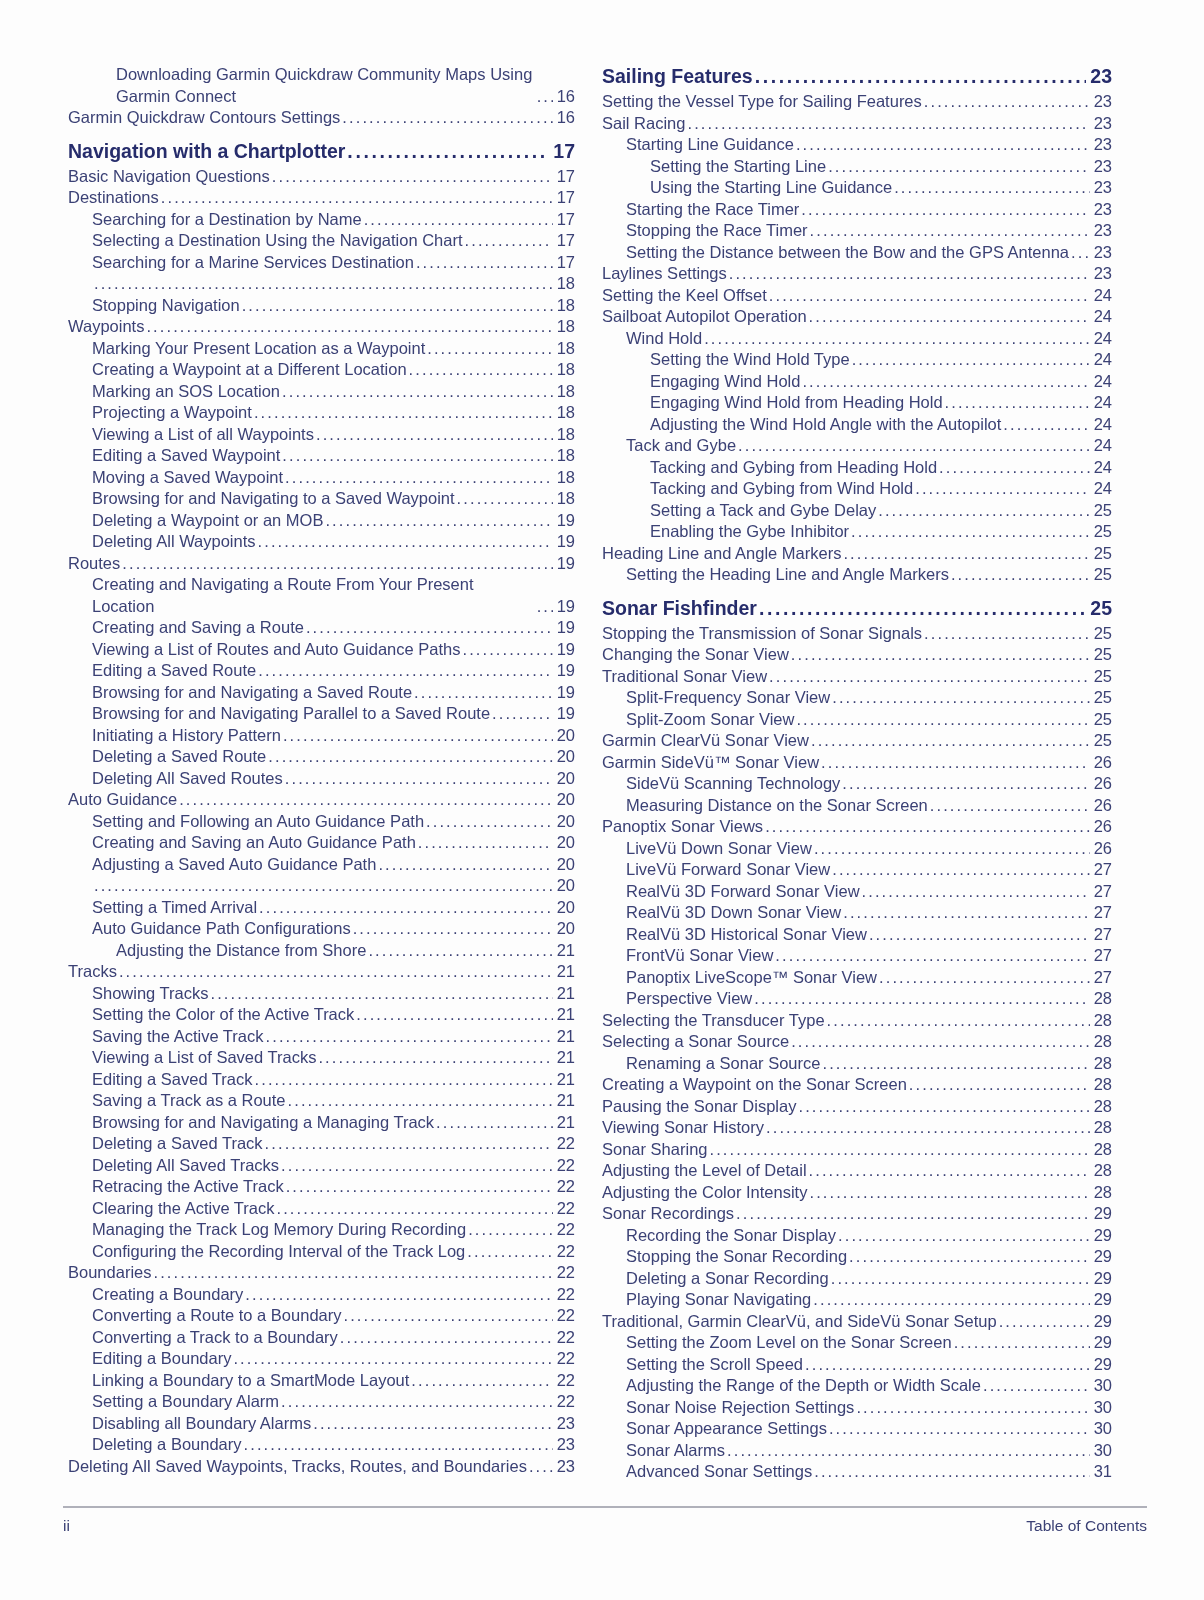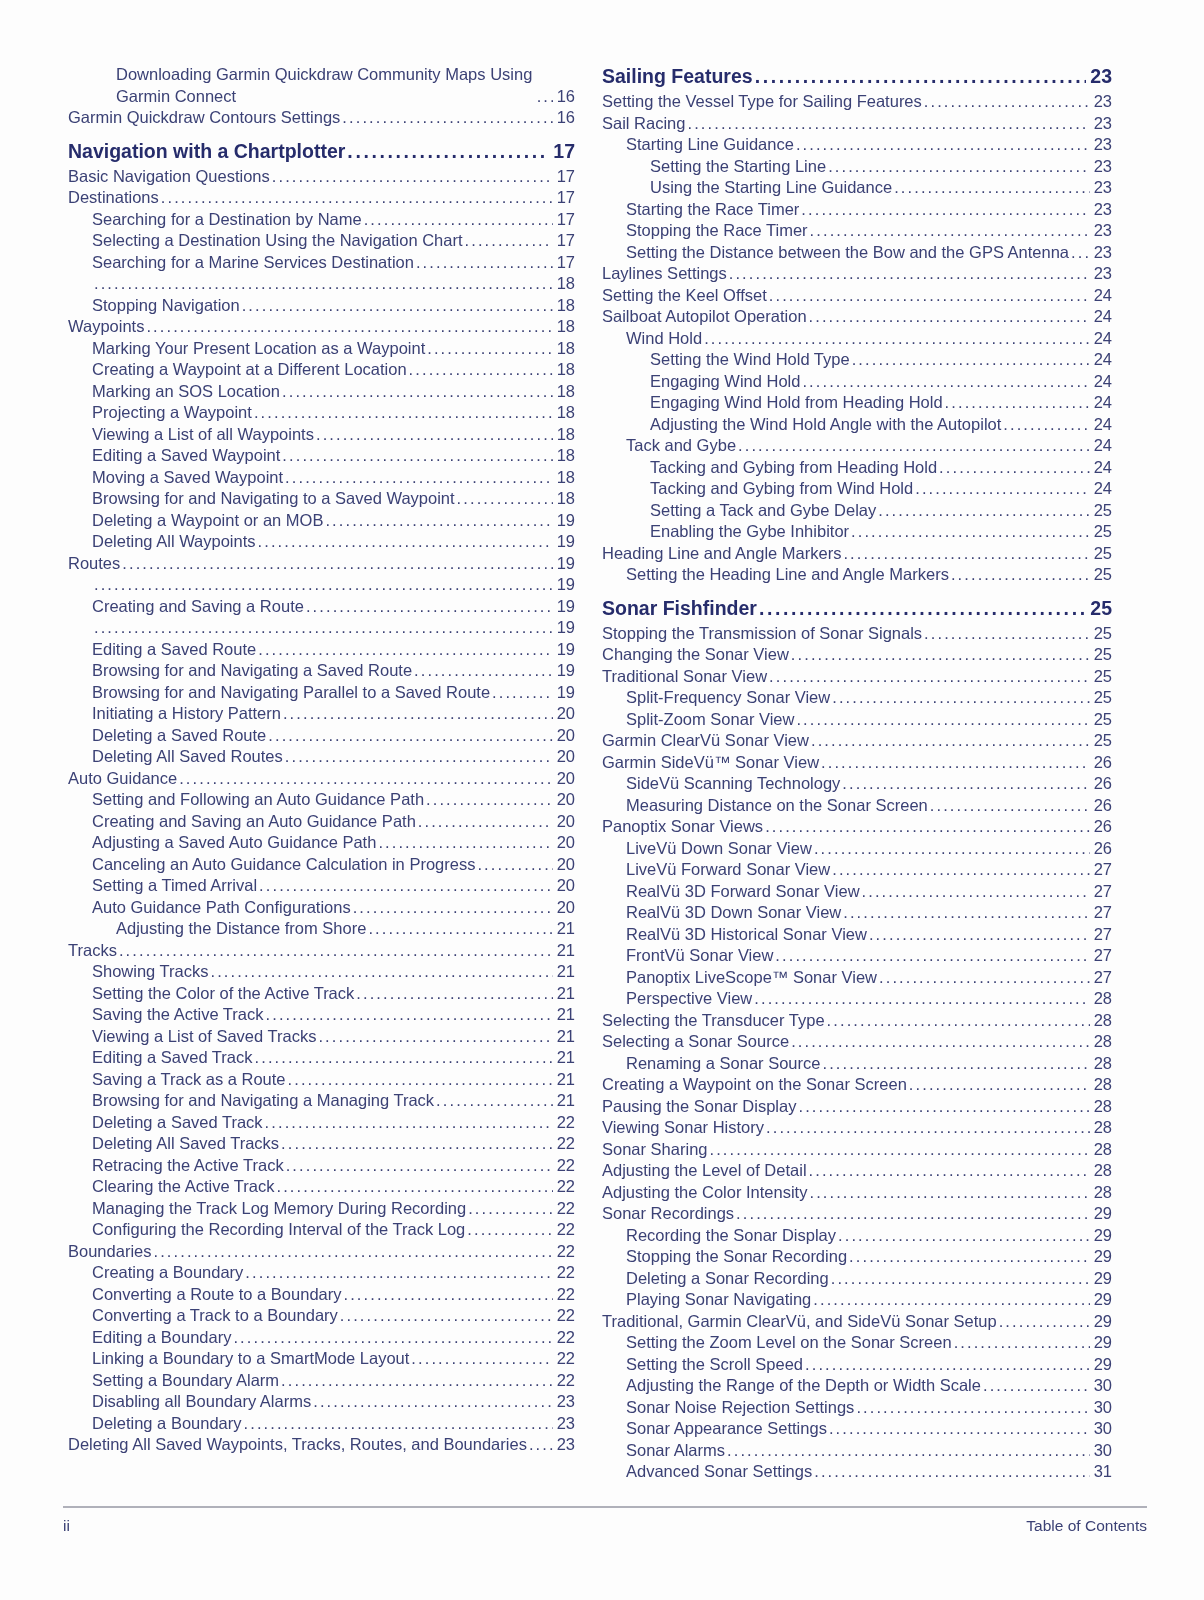--- a/index.html
+++ b/index.html
@@ -189,29 +189,31 @@
           <span class="t">Deleting All Waypoints</span>
           <span class="leader"></span>
           <span class="pg">19</span>
         </div>
         <div class="toc-entry lvl0">
           <span class="t">Routes</span>
           <span class="leader"></span>
           <span class="pg">19</span>
         </div>
         <div class="toc-entry lvl1">
+          <span class="t">Creating and Navigating a Route From Your Present Location</span>
           <span class="leader"></span>
           <span class="pg">19</span>
         </div>
         <div class="toc-entry lvl1">
           <span class="t">Creating and Saving a Route</span>
           <span class="leader"></span>
           <span class="pg">19</span>
         </div>
         <div class="toc-entry lvl1">
+          <span class="t">Viewing a List of Routes and Auto Guidance Paths</span>
           <span class="leader"></span>
           <span class="pg">19</span>
         </div>
         <div class="toc-entry lvl1">
           <span class="t">Editing a Saved Route</span>
           <span class="leader"></span>
           <span class="pg">19</span>
         </div>
         <div class="toc-entry lvl1">
           <span class="t">Browsing for and Navigating a Saved Route</span>
@@ -252,21 +254,20 @@
           <span class="t">Creating and Saving an Auto Guidance Path</span>
           <span class="leader"></span>
           <span class="pg">20</span>
         </div>
         <div class="toc-entry lvl1">
           <span class="t">Adjusting a Saved Auto Guidance Path</span>
           <span class="leader"></span>
           <span class="pg">20</span>
         </div>
         <div class="toc-entry lvl1">
-          <span class="t">Canceling an Auto Guidance Calculation in Progress</span>
           <span class="leader"></span>
           <span class="pg">20</span>
         </div>
         <div class="toc-entry lvl1">
           <span class="t">Setting a Timed Arrival</span>
           <span class="leader"></span>
           <span class="pg">20</span>
         </div>
         <div class="toc-entry lvl1">
           <span class="t">Auto Guidance Path Configurations</span>

